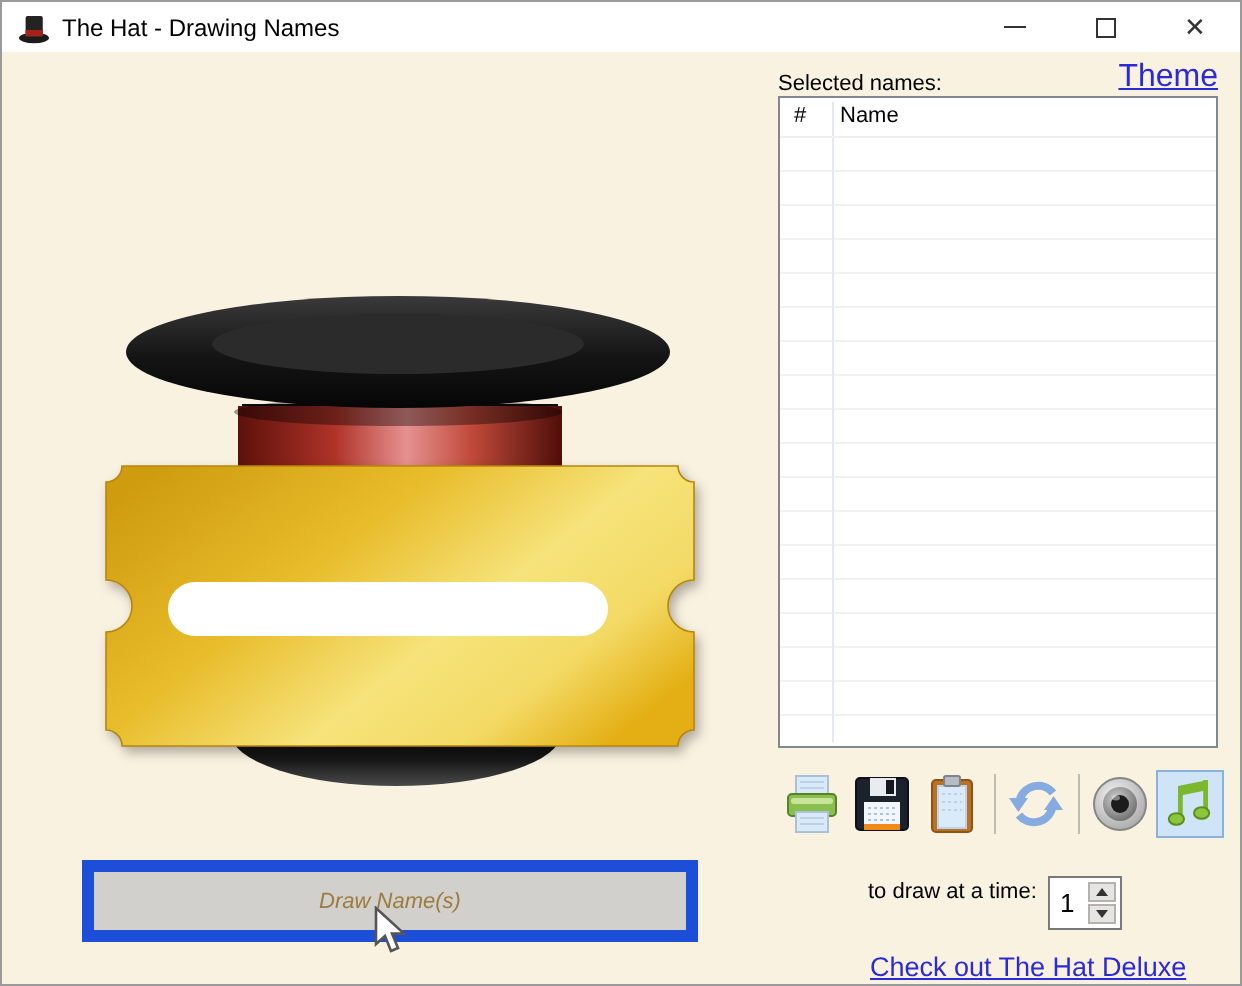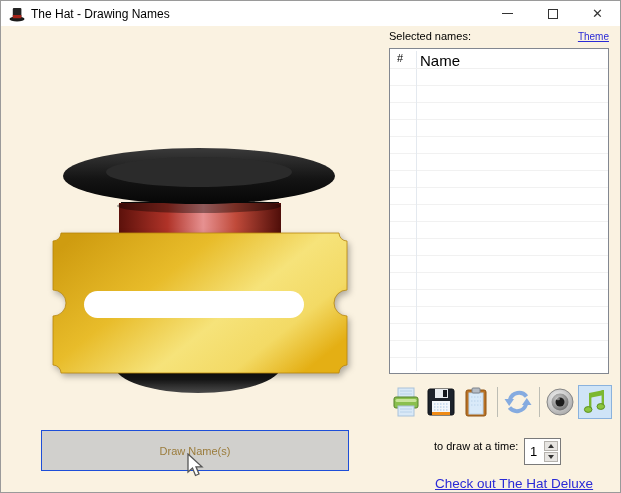--- a/index.html
+++ b/index.html
@@ -15,33 +15,33 @@
   .win-btn.min span { display:block; width:11px; border-top:1px solid #333; }
   .win-btn.max span { display:block; width:10px; height:10px; border:1px solid #333; }
 
   
   .client { position:absolute; top:25px; left:0; right:0; bottom:0; background:#faf2e1; }
 
   
   .hat-art { position:absolute; left:38px; top:118px; }
 
   
-  .draw-btn { position:absolute; left:40px; top:404px; width:308px; height:41px; background:#d1d0cd; border:1px solid #1d4ed8; color:#9b7c3c; font-size:11px; font-family:"Liberation Sans", sans-serif; display:flex; align-items:center; justify-content:center; }
+  .draw-btn { position:absolute; left:40px; top:404px; width:308px; height:41px; background:#d1d0cd; border:6px solid #1d4ed8; color:#9b7c3c; font-size:11px; font-family:"Liberation Sans", sans-serif; display:flex; align-items:center; justify-content:center;font-style:italic; }
   .cursor-art { position:absolute; left:186px; top:427px; pointer-events:none; }
 
   
   .panel-header { position:absolute; left:388px; top:4px; width:220px; display:flex; justify-content:space-between; align-items:flex-end; }
   .panel-header .lbl { font-size:11px; color:#000; }
   a.link { color:#2a2ad6; text-decoration:underline; cursor:pointer; }
-  .theme-link { font-size:10px; }
+  .theme-link { font-size:16px; }
 
   .names-table { position:absolute; left:388px; top:22px; width:220px; height:326px; background:#ffffff; border:1px solid #828790; overflow:hidden; }
   .thead { position:relative; height:20px; border-bottom:1px solid #f0f0f0; }
   .thead .col-num { position:absolute; left:7px; top:3px; font-size:11px; color:#000; }
-  .thead .col-name { position:absolute; left:30px; top:3px; font-size:15px; color:#000; }
+  .thead .col-name { position:absolute; left:30px; top:3px; font-size:11px; color:#000; }
   .col-divider { position:absolute; left:26px; top:2px; bottom:2px; width:1px; background:#e4e9ef; }
   .trow { height:17px; border-bottom:1px solid #f1f1f1; }
 
   
   .toolbar { position:absolute; left:388px; top:358px; height:36px; display:flex; align-items:center; }
   .tool-btn { width:34px; height:34px; display:flex; align-items:center; justify-content:center; margin-right:1px; border:1px solid transparent; }
   .tool-btn.selected { background:#cfe4f7; border:1px solid #8ab2dd; }
   .tool-sep { width:1px; height:30px; background:#bdbdb4; margin:0 3px; }
 
   

